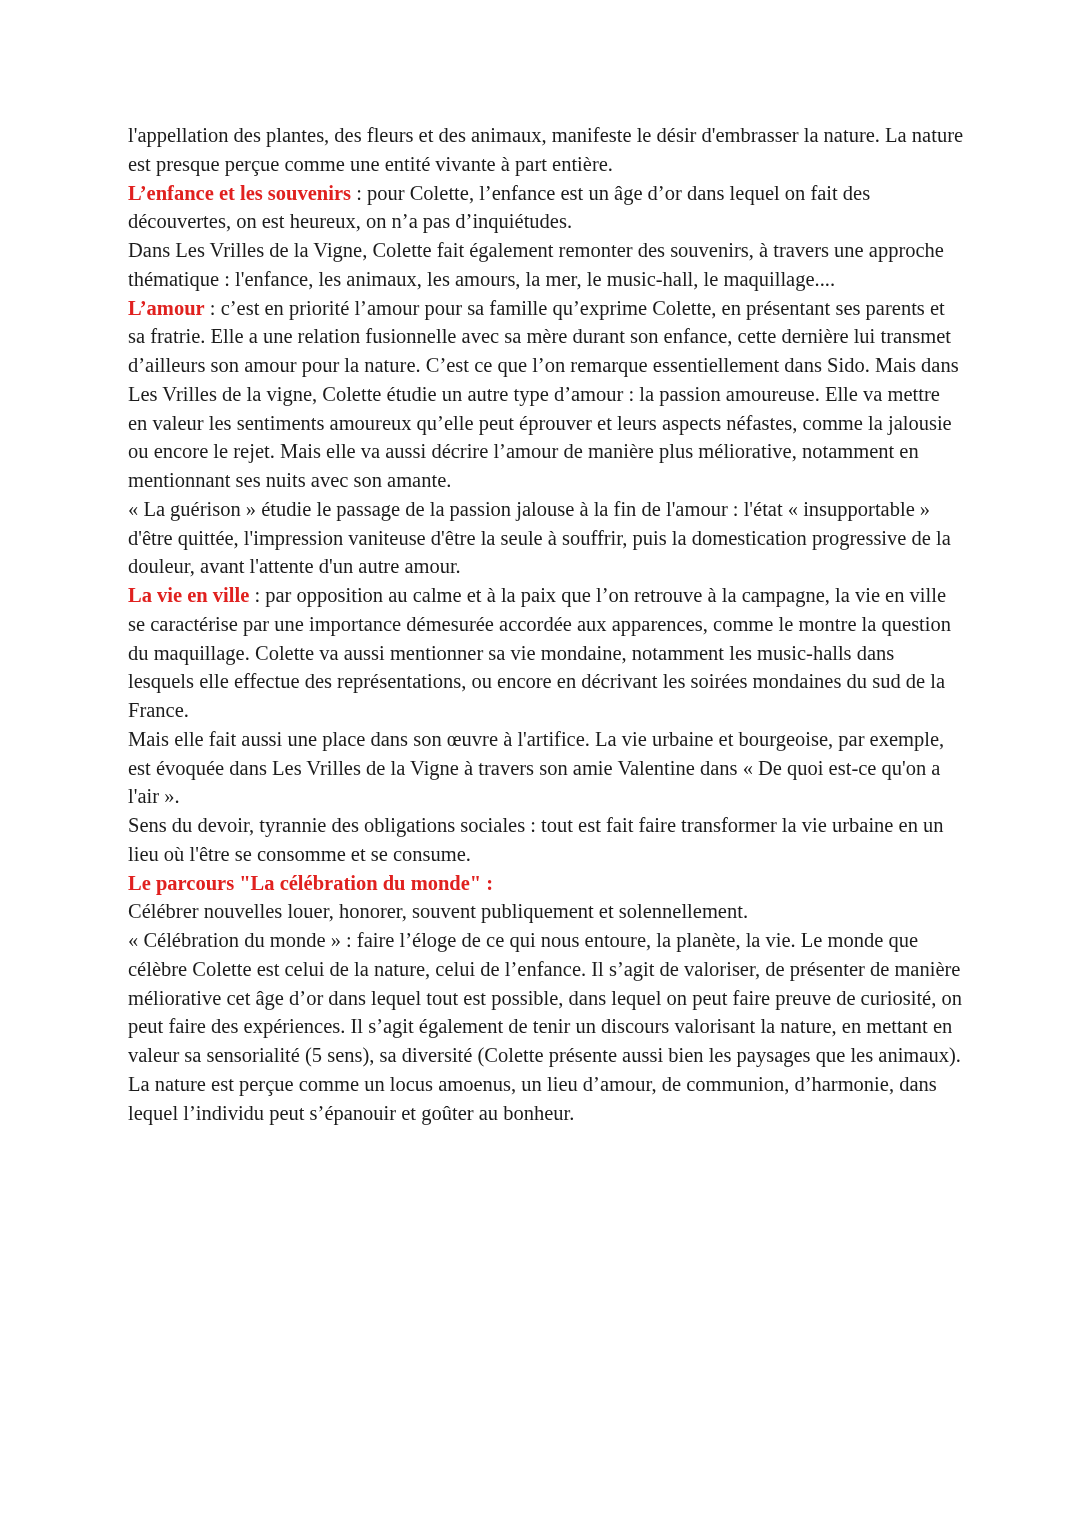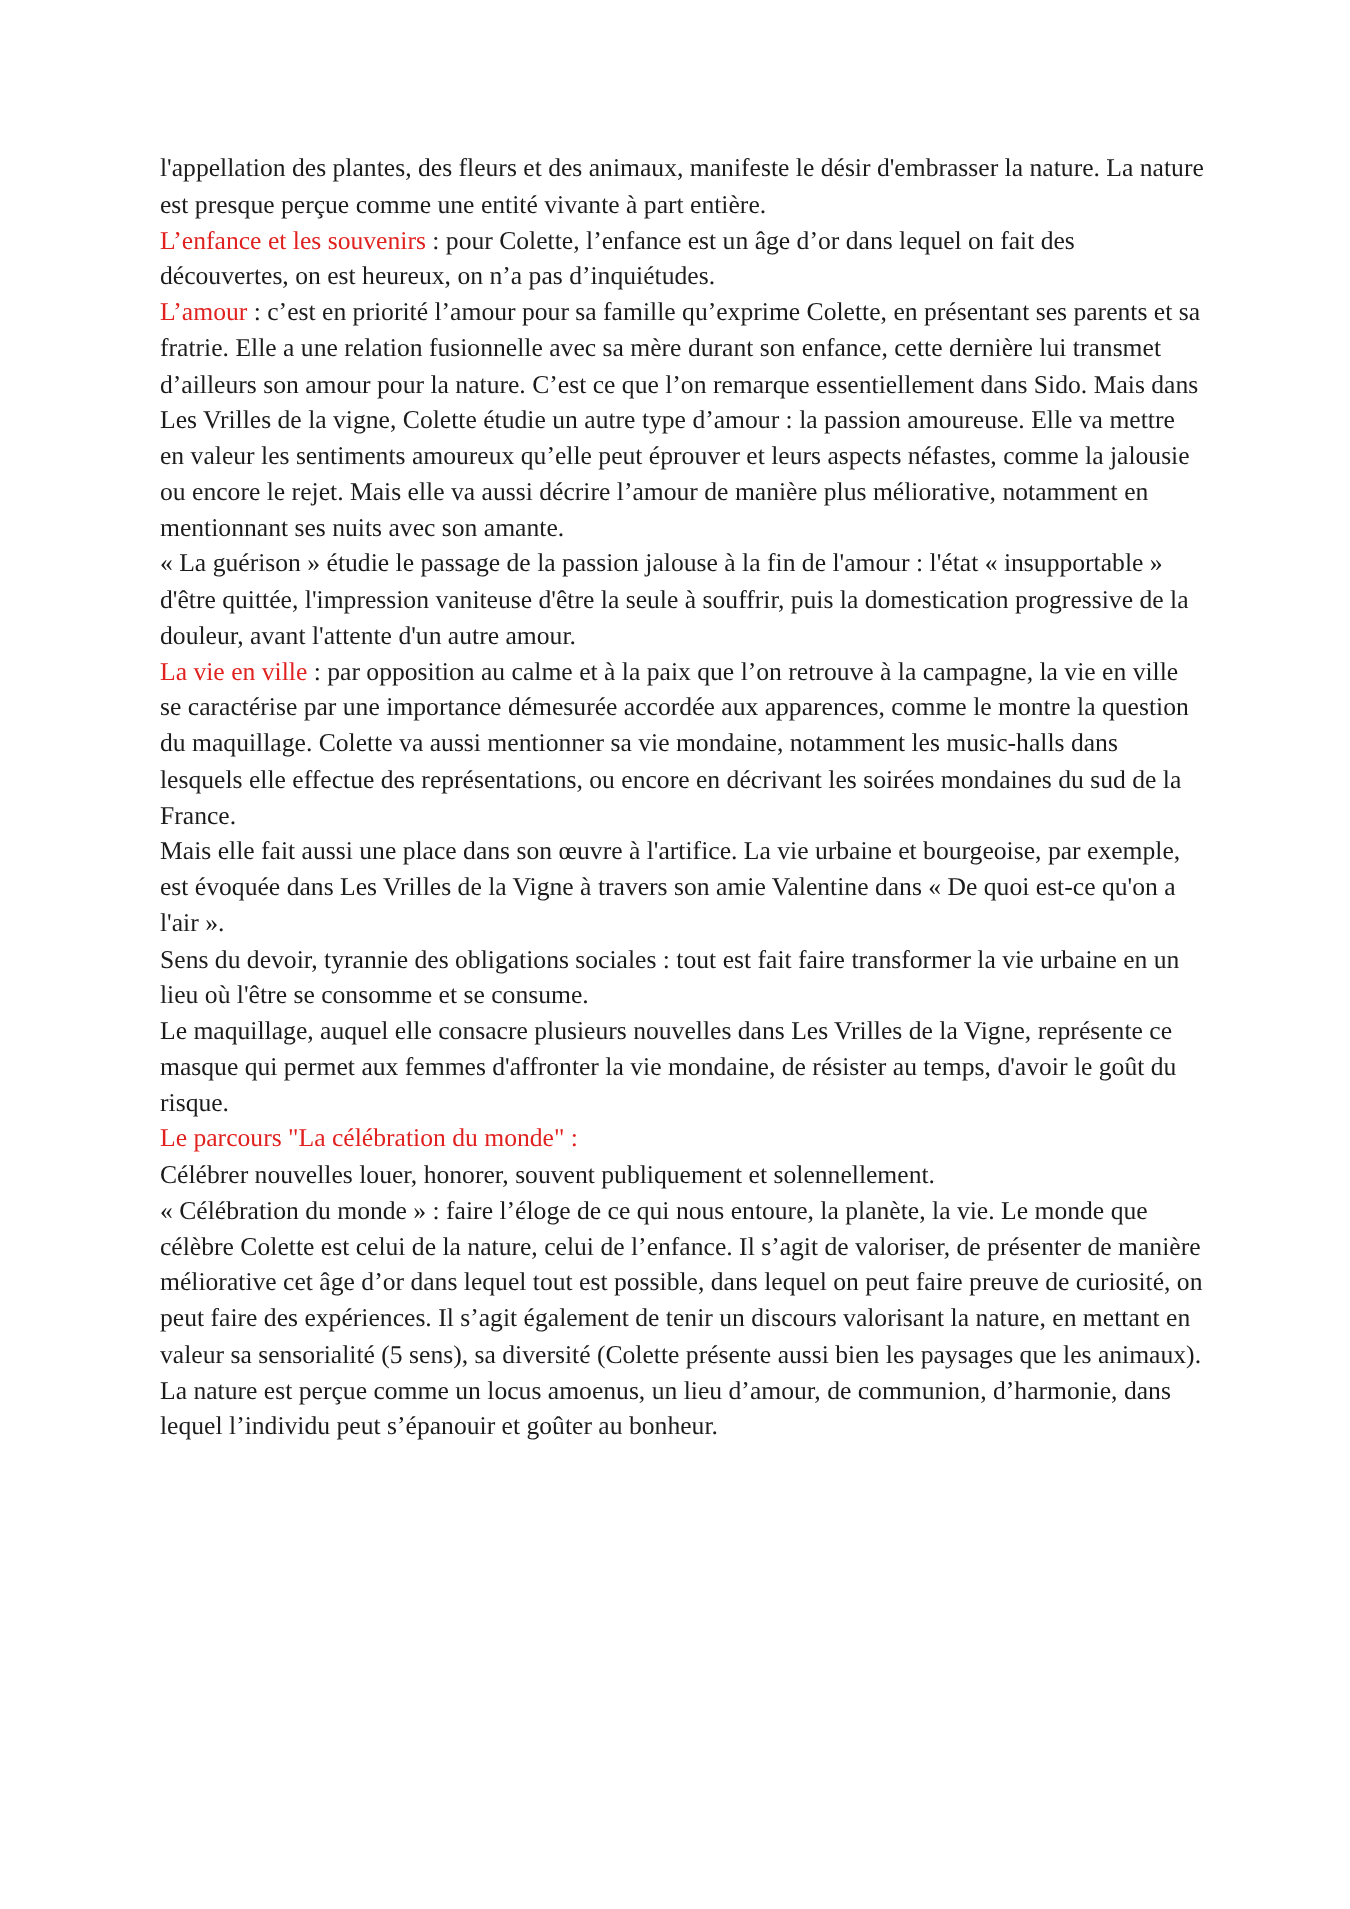--- a/index.html
+++ b/index.html
@@ -32,36 +32,36 @@
   }
   .para {
     margin: 0;
     padding: 0;
   }
   .run-normal {
     color: var(--ink);
   }
   .run-red-bold {
     color: var(--accent-red);
-    font-weight: normal;
+    font-weight: bold;
   }
   .run-italic {
     color: var(--ink);
   }
 </style>
 </head>
 <body>
 
 <div class="page">
   <div class="content">
       <p class="para"><span class="run-normal">l'appellation des plantes, des fleurs et des animaux, manifeste le désir d'embrasser la nature. La nature est presque perçue comme une entité vivante à part entière.</span></p>
       <p class="para"><span class="run-red-bold">L’enfance et les souvenirs</span><span class="run-normal"> : pour Colette, l’enfance est un âge d’or dans lequel on fait des découvertes, on est heureux, on n’a pas d’inquiétudes.</span></p>
+      <p class="para"><span class="run-normal">Dans Les Vrilles de la Vigne, Colette fait également remonter des souvenirs, à travers une approche thématique : l'enfance, les animaux, les amours, la mer, le music-hall, le maquillage....</span></p>
       <p class="para"><span class="run-red-bold">L’amour</span><span class="run-normal"> : c’est en priorité l’amour pour sa famille qu’exprime Colette, en présentant ses parents et sa fratrie. Elle a une relation fusionnelle avec sa mère durant son enfance, cette dernière lui transmet d’ailleurs son amour pour la nature. C’est ce que l’on remarque essentiellement dans </span><span class="run-italic">Sido</span><span class="run-normal">. Mais dans </span><span class="run-italic">Les Vrilles de la vigne</span><span class="run-normal">, Colette étudie un autre type d’amour : la passion amoureuse. Elle va mettre en valeur les sentiments amoureux qu’elle peut éprouver et leurs aspects néfastes, comme la jalousie ou encore le rejet. Mais elle va aussi décrire l’amour de manière plus méliorative, notamment en mentionnant ses nuits avec son amante.</span></p>
       <p class="para"><span class="run-normal">« La guérison » étudie le passage de la passion jalouse à la fin de l'amour : l'état « insupportable » d'être quittée, l'impression vaniteuse d'être la seule à souffrir, puis la domestication progressive de la douleur, avant l'attente d'un autre amour.</span></p>
       <p class="para"><span class="run-red-bold">La vie en ville</span><span class="run-normal"> : par opposition au calme et à la paix que l’on retrouve à la campagne, la vie en ville se caractérise par une importance démesurée accordée aux apparences, comme le montre la question du maquillage. Colette va aussi mentionner sa vie mondaine, notamment les music-halls dans lesquels elle effectue des représentations, ou encore en décrivant les soirées mondaines du sud de la France.</span></p>
       <p class="para"><span class="run-normal">Mais elle fait aussi une place dans son œuvre à l'artifice. La vie urbaine et bourgeoise, par exemple, est évoquée dans Les Vrilles de la Vigne à travers son amie Valentine dans « De quoi est-ce qu'on a l'air ».</span></p>
       <p class="para"><span class="run-normal">Sens du devoir, tyrannie des obligations sociales : tout est fait faire transformer la vie urbaine en un lieu où l'être se consomme et se consume.</span></p>
-      <p class="para"><span class="run-normal">Le maquillage, auquel elle consacre plusieurs nouvelles dans Les Vrilles de la Vigne, représente ce masque qui permet aux femmes d'affronter la vie mondaine, de résister au temps, d'avoir le goût du risque.</span></p>
       <p class="para"><span class="run-red-bold">Le parcours "La célébration du monde" :</span></p>
       <p class="para"><span class="run-normal">Célébrer nouvelles louer, honorer, souvent publiquement et solennellement.</span></p>
       <p class="para"><span class="run-normal">« Célébration du monde » : faire l’éloge de ce qui nous entoure, la planète, la vie. Le monde que célèbre Colette est celui de la nature, celui de l’enfance. Il s’agit de valoriser, de présenter de manière méliorative cet âge d’or dans lequel tout est possible, dans lequel on peut faire preuve de curiosité, on peut faire des expériences. Il s’agit également de tenir un discours valorisant la nature, en mettant en valeur sa sensorialité (5 sens), sa diversité (Colette présente aussi bien les paysages que les animaux). La nature est perçue comme un </span><span class="run-italic">locus amoenus,</span><span class="run-normal"> un lieu d’amour, de communion, d’harmonie, dans lequel l’individu peut s’épanouir et goûter au bonheur.</span></p>
     </div>
 </div>
 
 </body></html>

